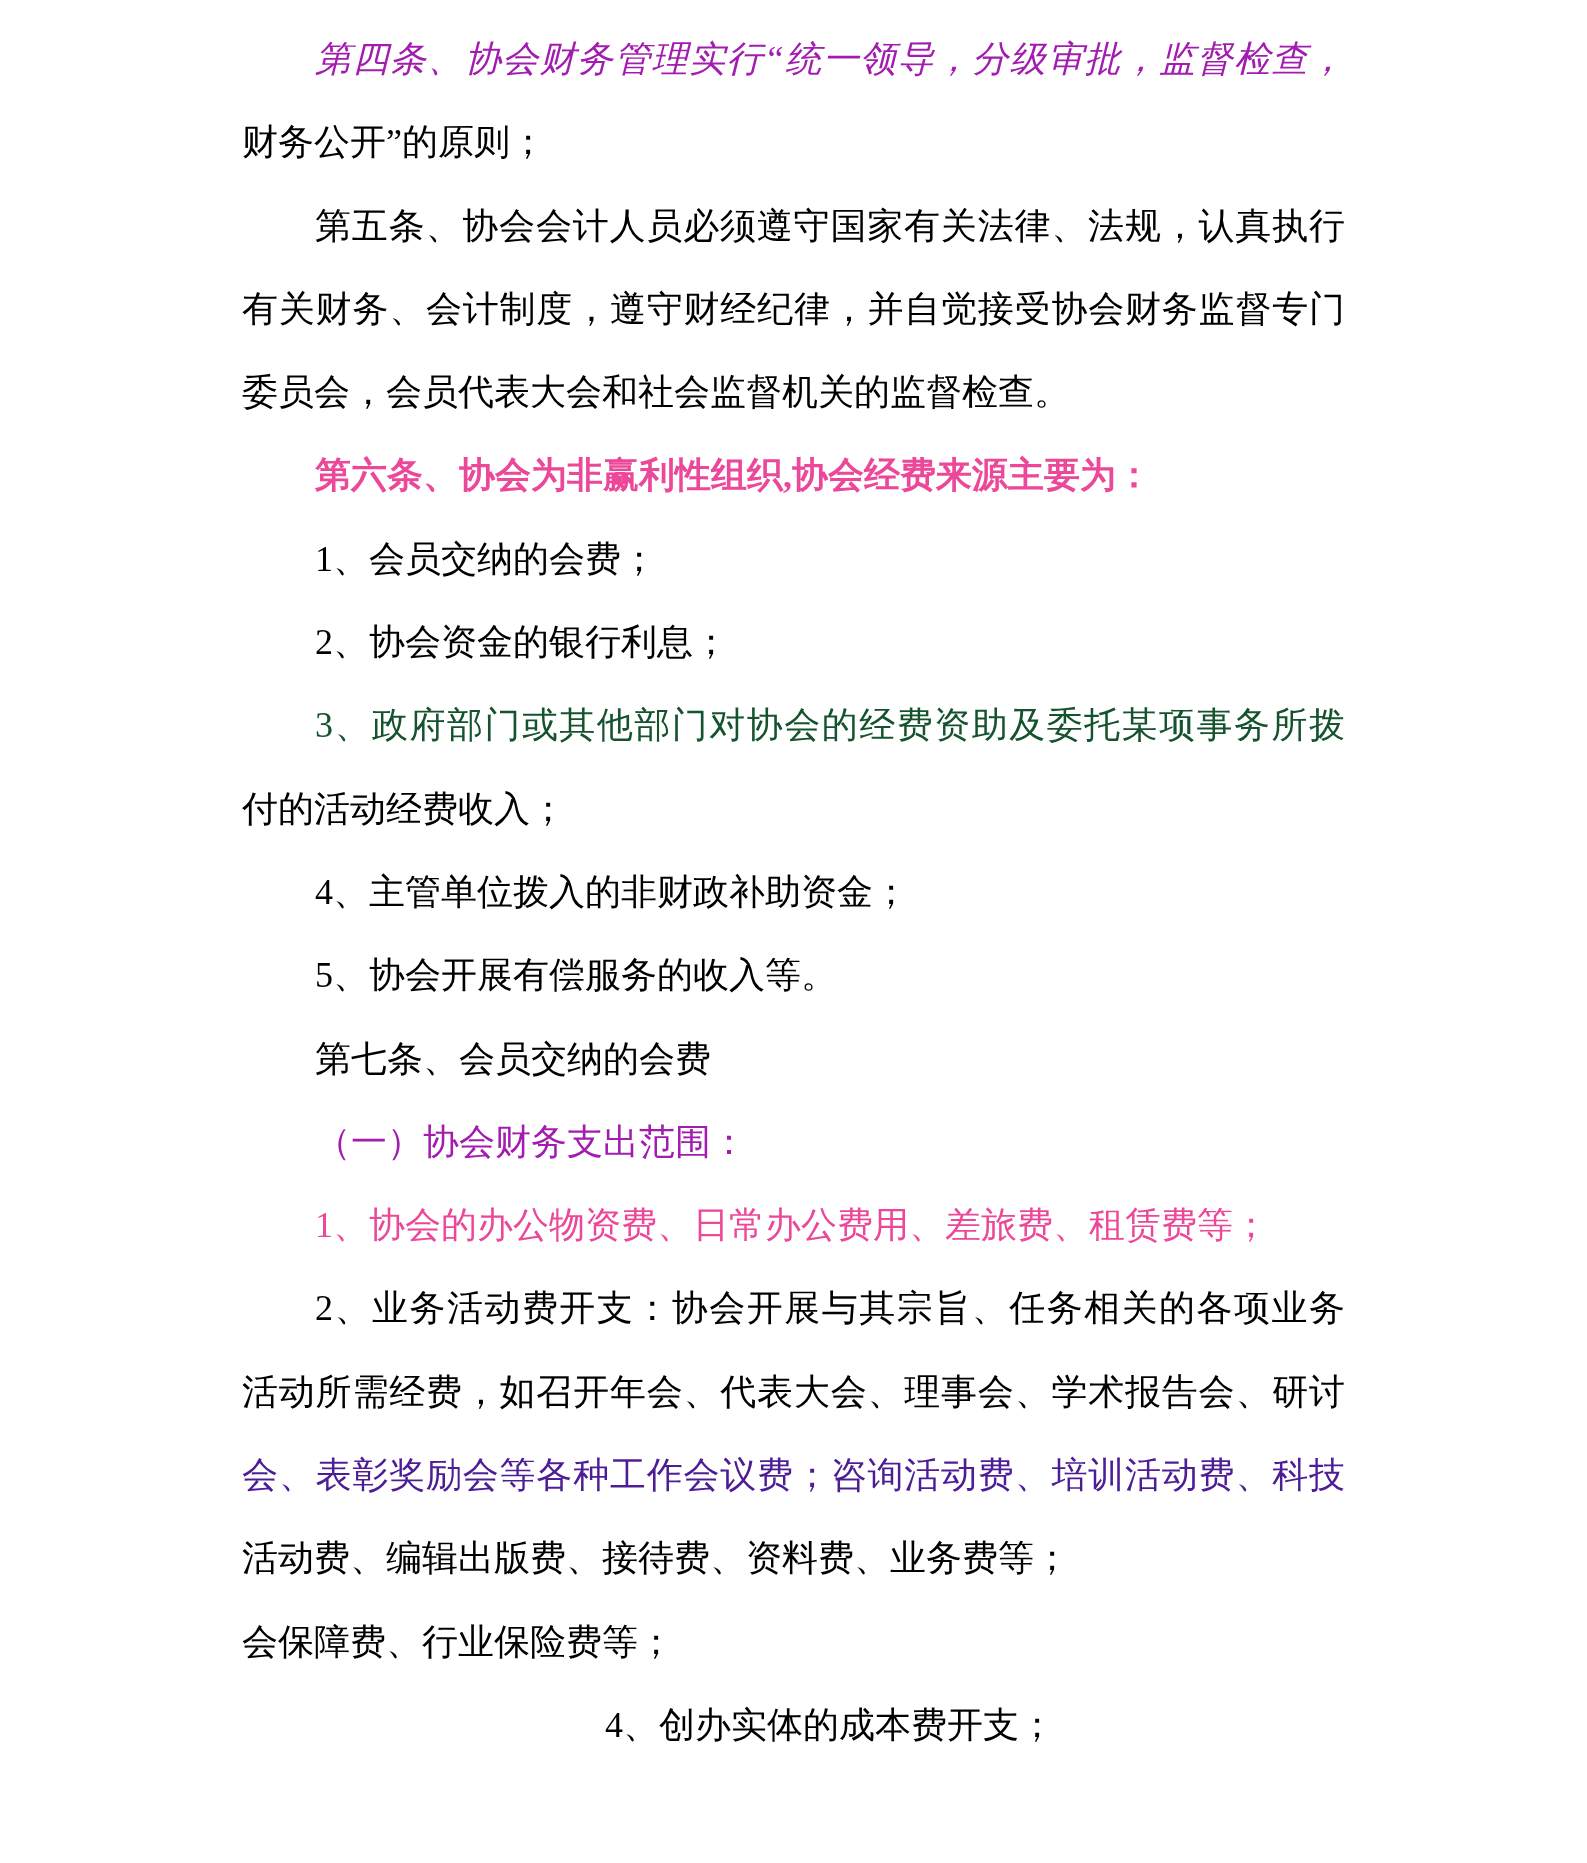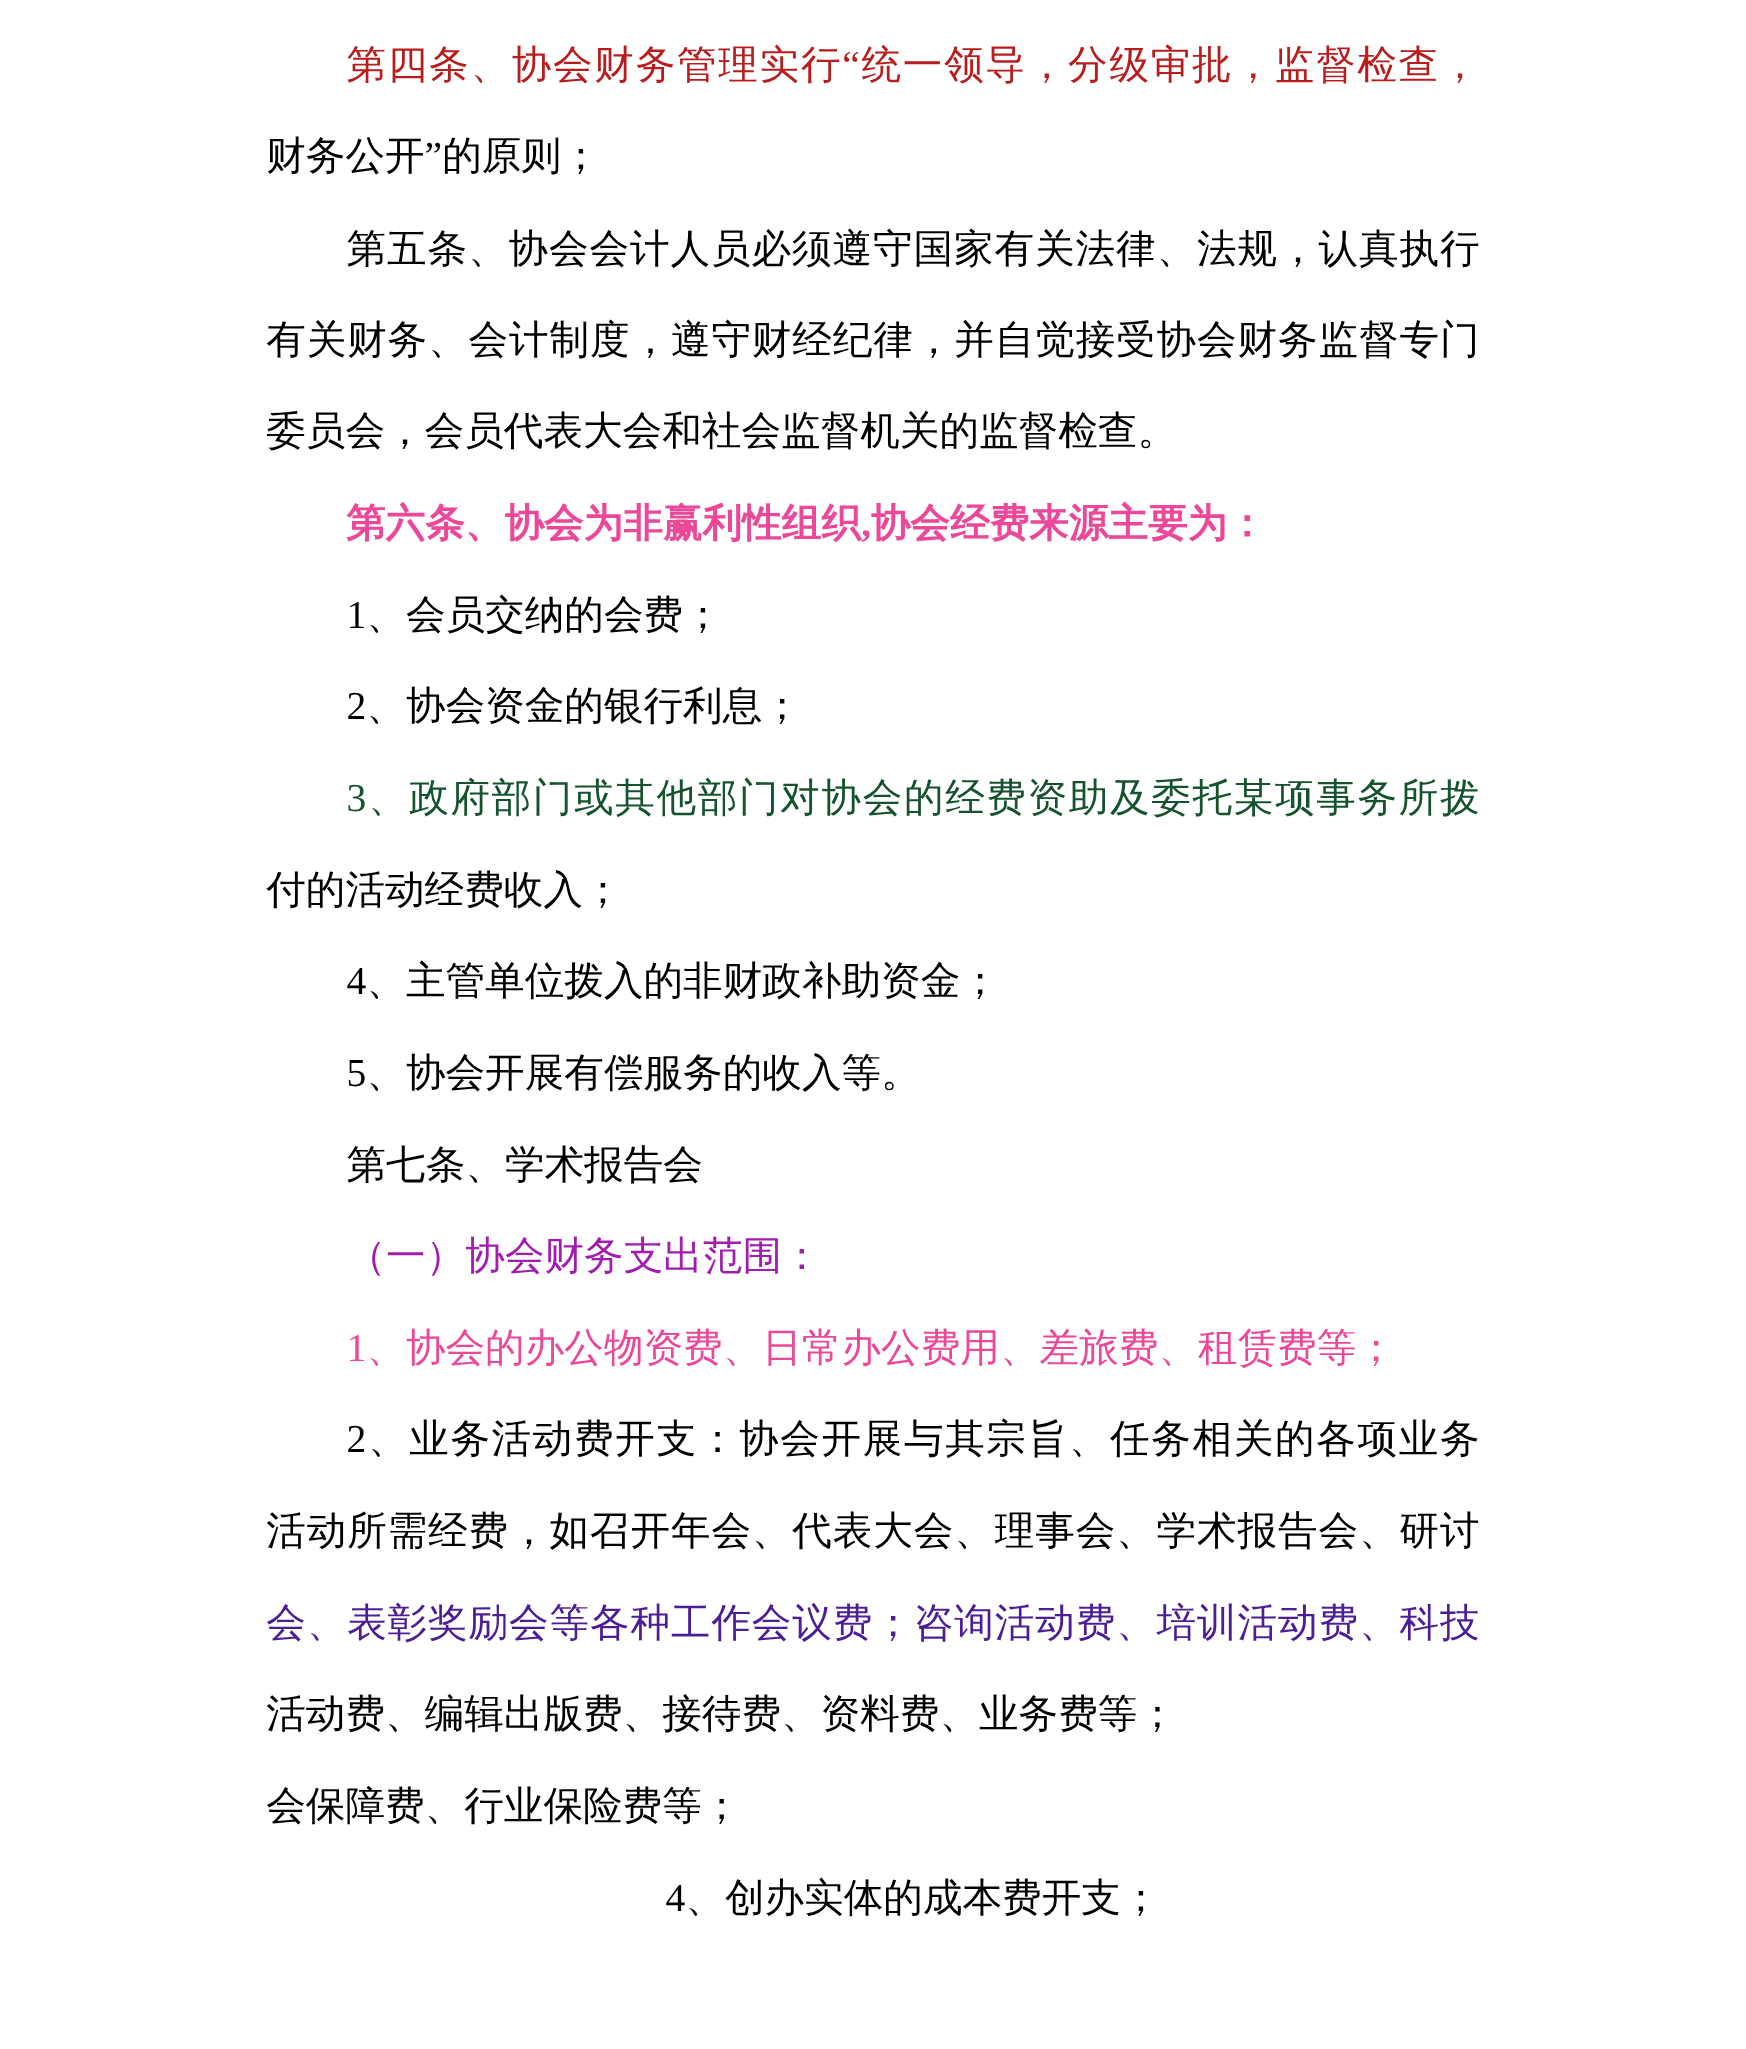--- a/index.html
+++ b/index.html
@@ -37,33 +37,33 @@
     white-space: normal;
     text-align: justify;
     text-align-last: justify;
   }
 </style>
 </head>
 <body>
 
 <div class="page" style="background: rgb(255, 255, 255);">
   <div class="text-block" id="text-block">
-      <div class="line indent fill" style="color: #b91c1c;">第四条、协会财务管理实行“统一领导，分级审批，监督检查，</div>
+      <div class="line indent fill" style="color: #a21caf; font-style: italic;">第四条、协会财务管理实行“统一领导，分级审批，监督检查，</div>
       <div class="line" style="color: rgb(0, 0, 0);">财务公开”的原则；</div>
       <div class="line indent fill" style="color: rgb(0, 0, 0);">第五条、协会会计人员必须遵守国家有关法律、法规，认真执行</div>
       <div class="line fill" style="color: rgb(0, 0, 0);">有关财务、会计制度，遵守财经纪律，并自觉接受协会财务监督专门</div>
       <div class="line" style="color: rgb(0, 0, 0);">委员会，会员代表大会和社会监督机关的监督检查。</div>
       <div class="line indent" style="color: #ec4899; font-weight: bold;">第六条、协会为非赢利性组织,协会经费来源主要为：</div>
       <div class="line indent" style="color: rgb(0, 0, 0);">1、会员交纳的会费；</div>
       <div class="line indent" style="color: rgb(0, 0, 0);">2、协会资金的银行利息；</div>
       <div class="line indent fill" style="color: #14532d;">3、政府部门或其他部门对协会的经费资助及委托某项事务所拨</div>
       <div class="line" style="color: rgb(0, 0, 0);">付的活动经费收入；</div>
       <div class="line indent" style="color: rgb(0, 0, 0);">4、主管单位拨入的非财政补助资金；</div>
       <div class="line indent" style="color: rgb(0, 0, 0);">5、协会开展有偿服务的收入等。</div>
-      <div class="line indent" style="color: rgb(0, 0, 0);">第七条、学术报告会</div>
+      <div class="line indent" style="color: rgb(0, 0, 0);">第七条、会员交纳的会费</div>
       <div class="line indent" style="color: #a21caf;">（一）协会财务支出范围：</div>
       <div class="line indent" style="color: #ec4899;">1、协会的办公物资费、日常办公费用、差旅费、租赁费等；</div>
       <div class="line indent fill" style="color: rgb(0, 0, 0);">2、业务活动费开支：协会开展与其宗旨、任务相关的各项业务</div>
       <div class="line fill" style="color: rgb(0, 0, 0);">活动所需经费，如召开年会、代表大会、理事会、学术报告会、研讨</div>
       <div class="line fill" style="color: #4c1d95;">会、表彰奖励会等各种工作会议费；咨询活动费、培训活动费、科技</div>
       <div class="line" style="color: rgb(0, 0, 0);">活动费、编辑出版费、接待费、资料费、业务费等；</div>
       <div class="line" style="color: rgb(0, 0, 0);">会保障费、行业保险费等；</div>
       <div class="line indent" style="color: rgb(0, 0, 0); text-align: center;">4、创办实体的成本费开支；</div>
     </div>
 </div>

